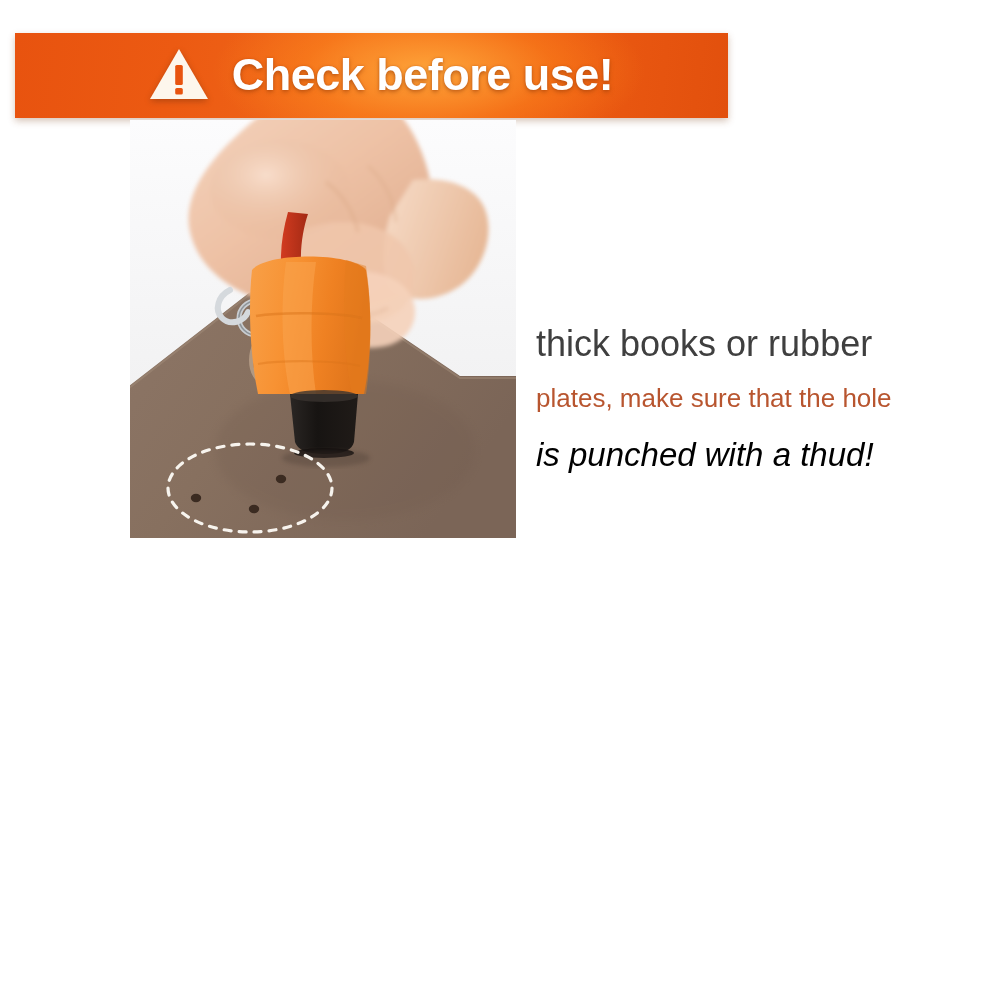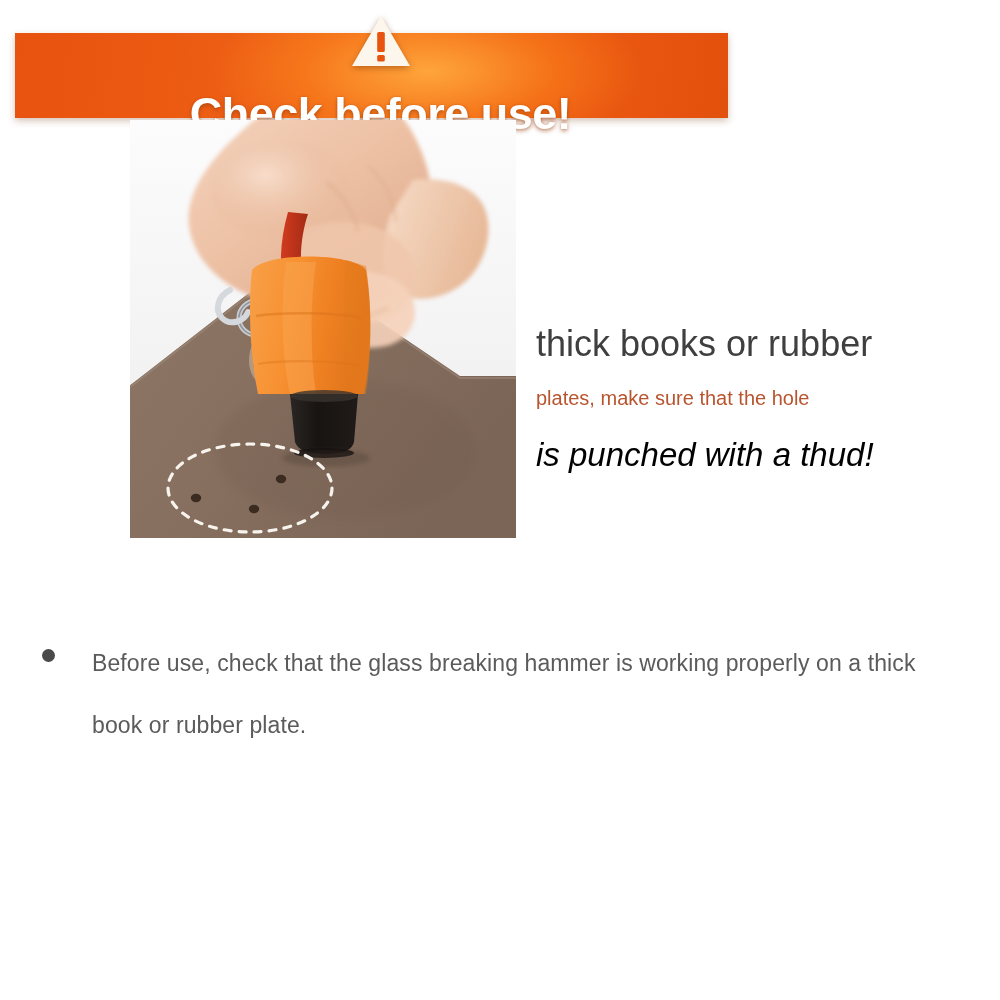--- a/index.html
+++ b/index.html
@@ -31,21 +31,20 @@
     align-items: center;
     justify-content: center;
     box-sizing: border-box;
     padding-left: 18px;
   }
   .banner-inner {
     display: flex;
     align-items: center;
     gap: 22px;
     transform: translateY(-1px);
-    flex-direction: column;
   }
   .warn-icon {
     width: 62px;
     height: 55px;
     flex: 0 0 auto;
     display: block;
     filter: drop-shadow(0 2px 3px rgba(110,45,10,0.45));
   }
   .banner-title {
     color: #ffffff;
@@ -78,21 +77,21 @@
     top: 316px;
     width: 450px;
   }
   .callout .ln {
     display: block;
     white-space: nowrap;
     color: #3f3f3f;
   }
   .callout .l1 { font-size: 33px; line-height: 55px; }
   .callout .l2 { font-size: 36px; line-height: 55px; }
-  .callout .l3 { font-size: 20px; line-height: 55px; color: #b8552f; }
+  .callout .l3 { font-size: 26px; line-height: 55px; color: #b8552f; }
   .callout .l4 { font-size: 33px; line-height: 58px; color: #000000; font-style: italic; }
 
   
   .bullets {
     position: absolute;
     left: 40px;
     top: 632px;
     width: 920px;
   }
   .bullet-row {
@@ -240,17 +239,13 @@
   </svg>
 </div>
 
 <div class="callout">
   <span class="ln l2">thick books or rubber</span>
   <span class="ln l3">plates, make sure that the hole</span>
   <span class="ln l4">is punched with a thud!</span>
 </div>
 
 <div class="bullets">
-  <div class="bullet-row">
-    <span class="bullet-dot"></span>
-    <span class="bullet-text">Before use, check that the glass breaking hammer is working properly on a thick book or rubber plate.</span>
-  </div>
 </div>
 
 </body></html>

